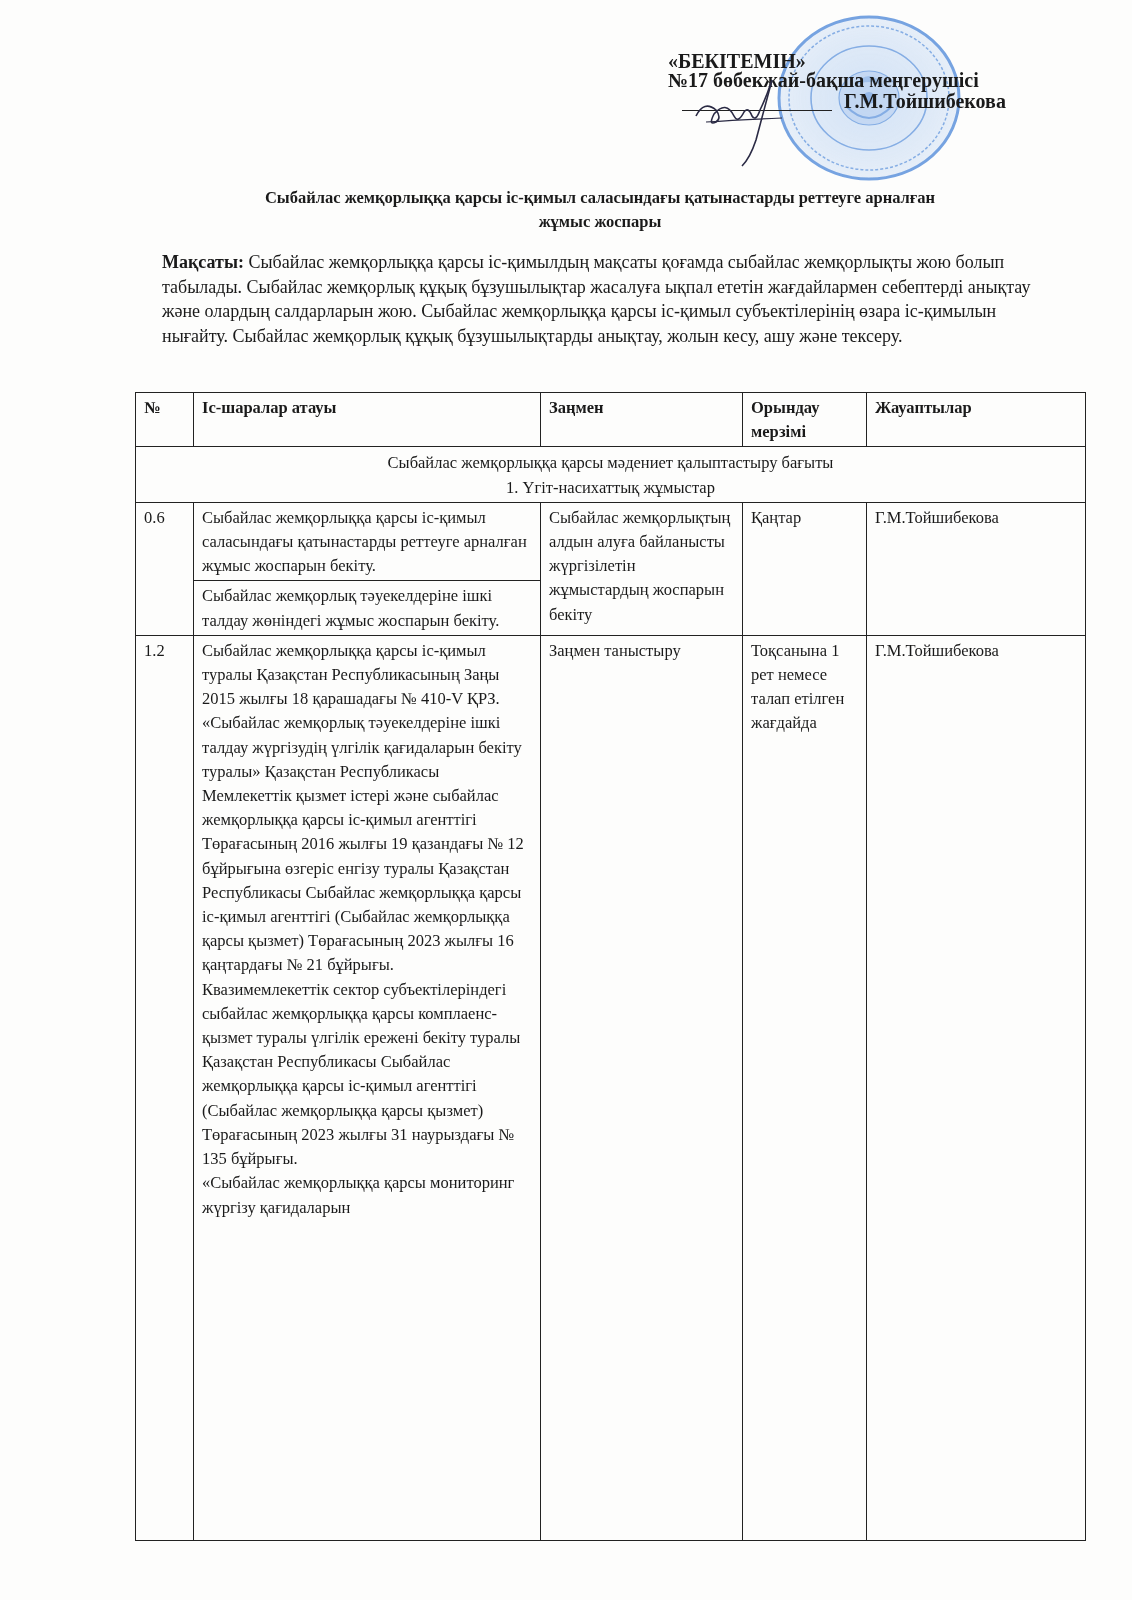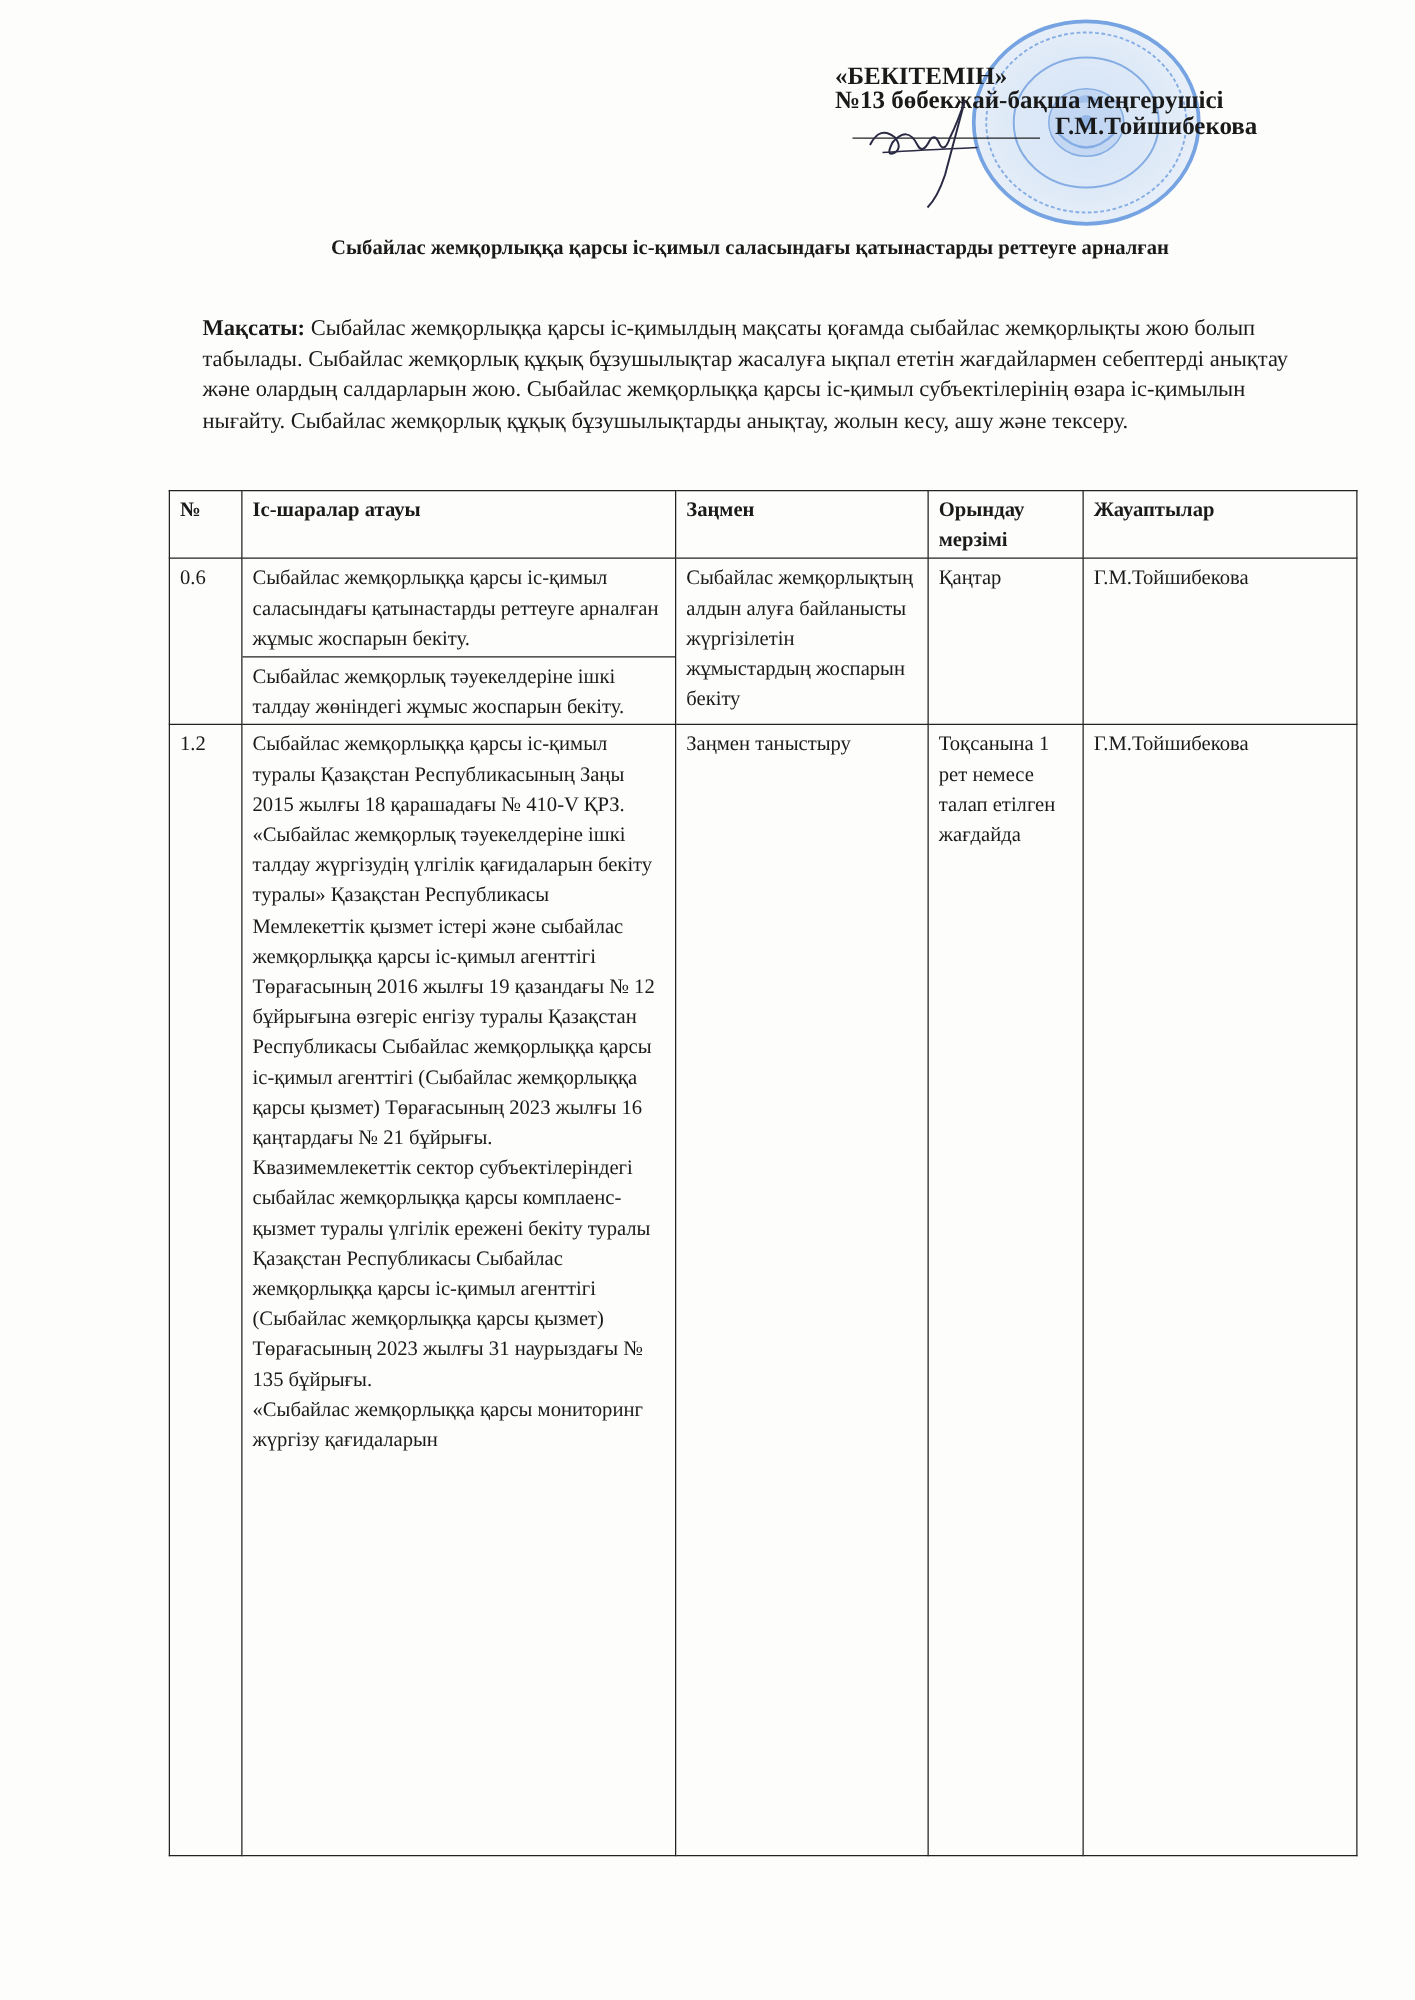--- a/index.html
+++ b/index.html
@@ -68,29 +68,30 @@
 </svg>
 
 <svg class="signature" viewBox="0 0 120 100">
   <path d="M10 46 Q18 30 30 40 Q36 48 30 52 Q22 56 28 44 Q40 30 48 46 Q52 54 58 42 Q62 36 66 46 Q70 52 74 40 Q80 28 86 10" fill="none" stroke="#2a2a44" stroke-width="1.6"></path>
   <path d="M86 10 Q78 40 70 70 Q64 88 56 96" fill="none" stroke="#2a2a44" stroke-width="1.6"></path>
   <path d="M20 52 Q50 50 96 48" fill="none" stroke="#2a2a44" stroke-width="1.2"></path>
 </svg>
 
 <div class="approval">
   <div>«БЕКІТЕМІН»</div>
-  <div>№13 бөбекжай-бақша меңгерушісі</div>
+  <div>№17 бөбекжай-бақша меңгерушісі</div>
   <div class="line3">
     <span class="sig-line"></span>
     <span>Г.М.Тойшибекова</span>
   </div>
 </div>
 
 <div class="title">
   <div>Сыбайлас жемқорлыққа қарсы іс-қимыл саласындағы қатынастарды реттеуге арналған</div>
+  <div>жұмыс жоспары</div>
 </div>
 
 <div class="purpose">
   <b>Мақсаты:</b><span> Сыбайлас жемқорлыққа қарсы іс-қимылдың мақсаты қоғамда сыбайлас жемқорлықты жою болып табылады. Сыбайлас жемқорлық құқық бұзушылықтар жасалуға ықпал ететін жағдайлармен себептерді анықтау және олардың салдарларын жою. Сыбайлас жемқорлыққа қарсы іс-қимыл субъектілерінің өзара іс-қимылын нығайту. Сыбайлас жемқорлық құқық бұзушылықтарды анықтау, жолын кесу, ашу және тексеру.</span>
 </div>
 
 <table class="plan">
   <colgroup>
     <col style="width:58px">
     <col style="width:347px">
@@ -102,20 +103,26 @@
     <tr>
       <th>№</th>
       <th>Іс-шаралар атауы</th>
       <th>Заңмен</th>
       <th>Орындау мерзімі</th>
       <th>Жауаптылар</th>
     </tr>
   </thead>
   <tbody>
     <tr>
+      <td colspan="5" class="section-cell">
+        <div>Сыбайлас жемқорлыққа қарсы мәдениет қалыптастыру бағыты</div>
+        <div>1. Үгіт-насихаттық жұмыстар</div>
+      </td>
+    </tr>
+    <tr>
       <td>0.6</td>
       <td class="split">
         <div class="part">Сыбайлас жемқорлыққа қарсы іс-қимыл саласындағы қатынастарды реттеуге арналған жұмыс жоспарын бекіту.</div>
         <div class="part">Сыбайлас жемқорлық тәуекелдеріне ішкі талдау жөніндегі жұмыс жоспарын бекіту.</div>
       </td>
       <td>Сыбайлас жемқорлықтың алдын алуға байланысты жүргізілетін жұмыстардың жоспарын бекіту</td>
       <td>Қаңтар</td>
       <td>Г.М.Тойшибекова</td>
     </tr>
     <tr class="tall">

